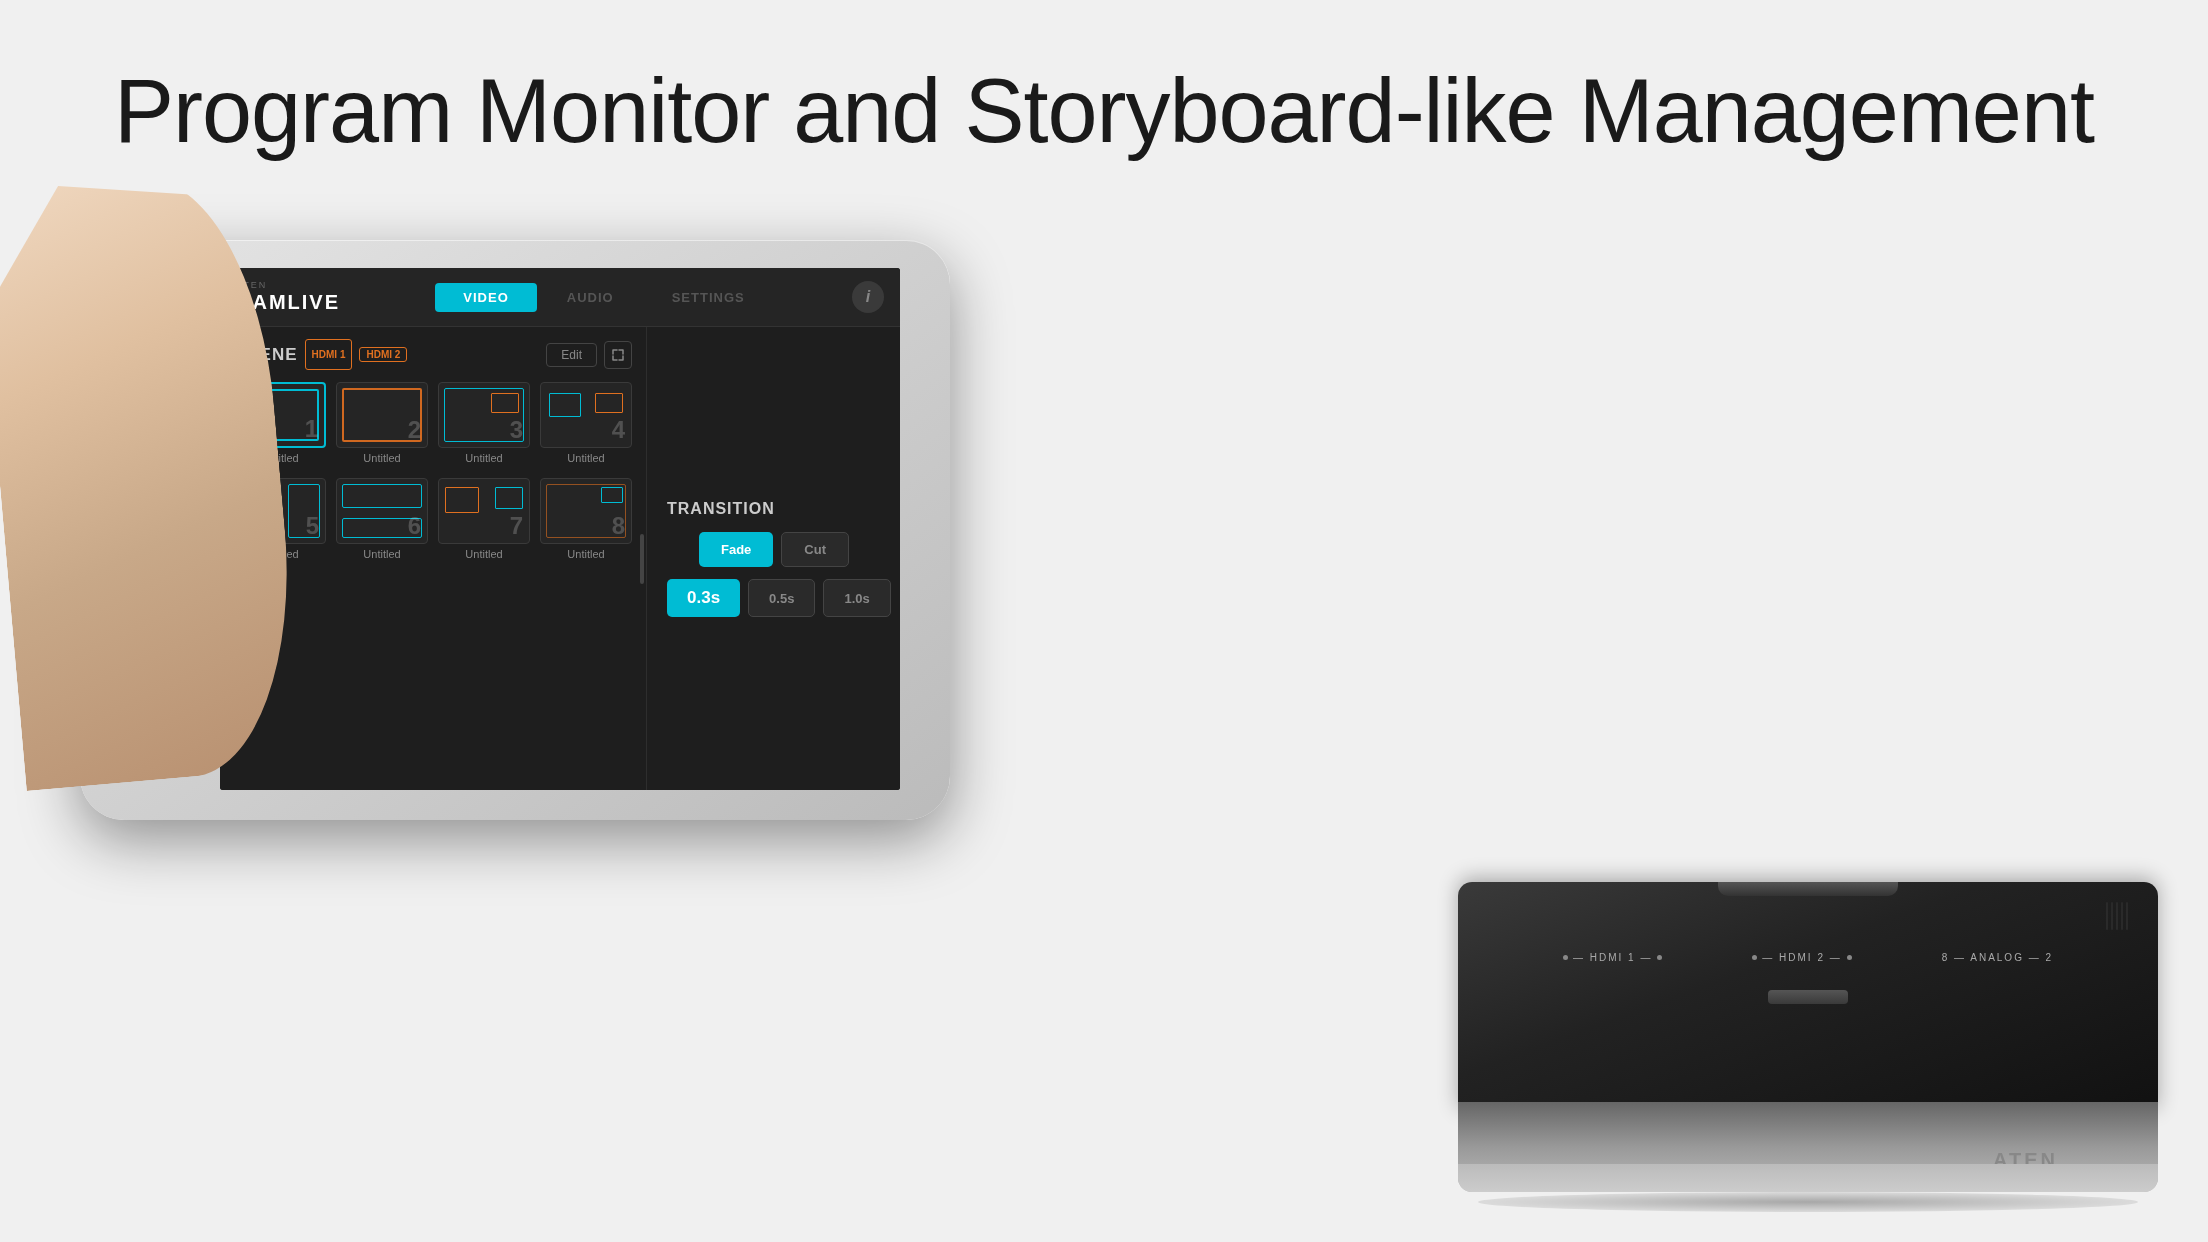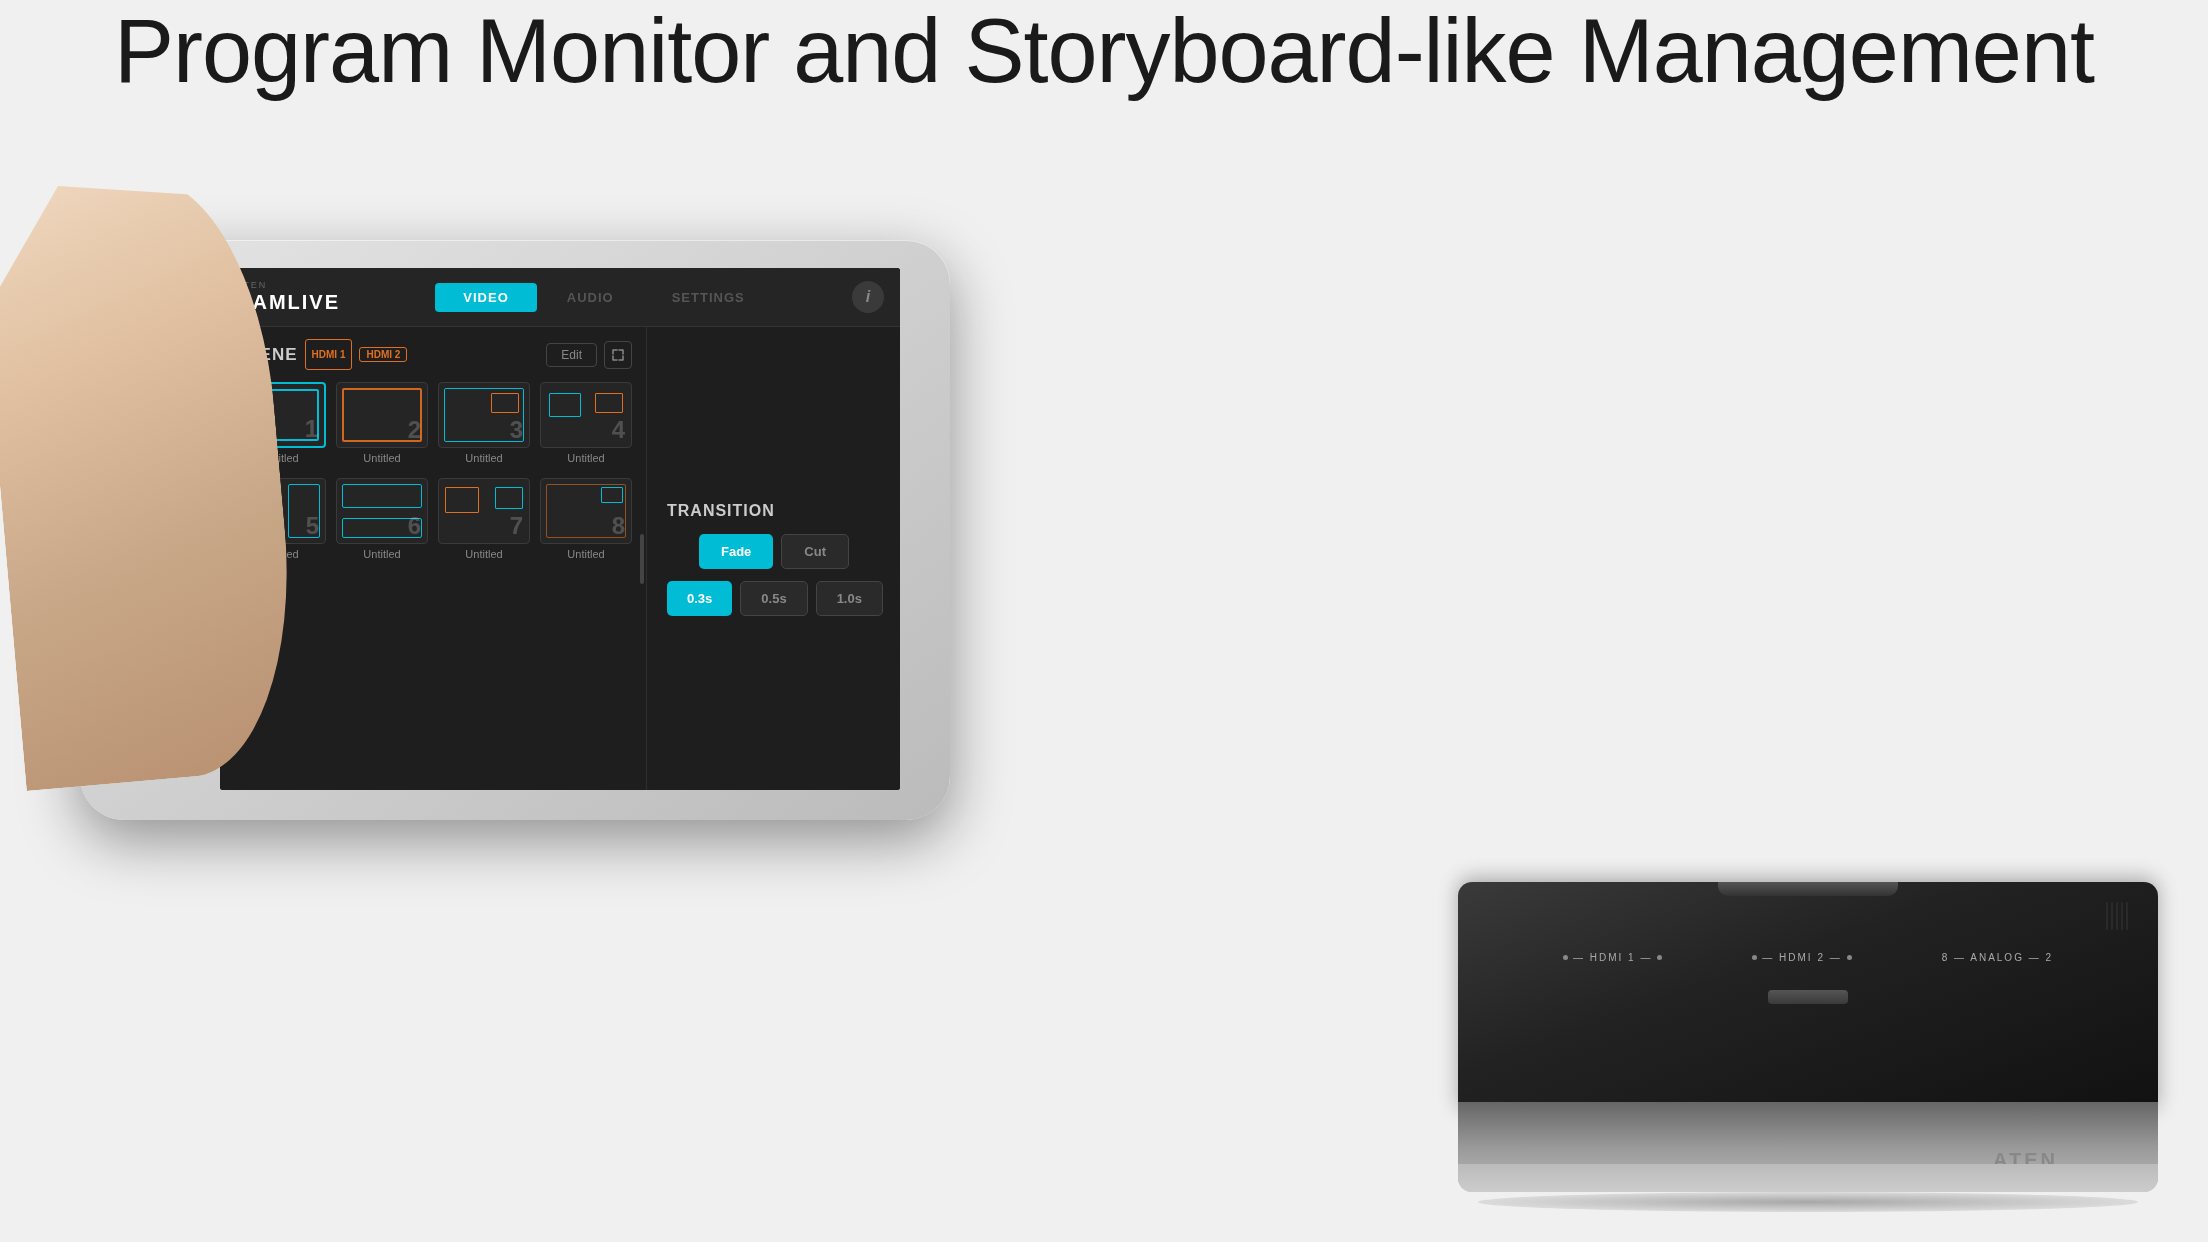--- a/index.html
+++ b/index.html
@@ -12,20 +12,21 @@
       overflow: hidden;
       position: relative;
     }
 
     
     .page-title {
       text-align: center;
       font-size: 90px;
       font-weight: 300;
       color: #1a1a1a;
+      padding-top: 60px;
       letter-spacing: -1px;
     }
 
     
     .tablet-wrapper {
       position: absolute;
       left: 80px;
       top: 220px;
       width: 920px;
       height: 680px;
@@ -204,21 +205,21 @@
 
           <div>
             <div style="font-size:16px; font-weight:700; color:#ccc; letter-spacing:1px; margin-bottom:14px;">TRANSITION</div>
 
             <div style="display:flex; gap:8px; margin-bottom:12px;margin-left:32px;">
               <button style="padding:9px 22px; background:#00bcd4; color:#fff; border:none; border-radius:5px; font-size:13px; font-weight:700; cursor:pointer;">Fade</button>
               <button style="padding:9px 22px; background:#2a2a2a; color:#888; border:1px solid #444; border-radius:5px; font-size:13px; font-weight:600; cursor:pointer;">Cut</button>
             </div>
 
             <div style="display:flex; gap:8px;">
-              <button style="padding:9px 20px; background:#00bcd4; color:#fff; border:none; border-radius:5px; font-size:13px; font-weight:700; cursor:pointer;">0.3s</button>
+              <button style="padding:9px 20px; background:#00bcd4; color:#fff; border:none; border-radius:5px; font-size:17px; font-weight:700; cursor:pointer;">0.3s</button>
               <button style="padding:9px 20px; background:#2a2a2a; color:#888; border:1px solid #444; border-radius:5px; font-size:13px; font-weight:600; cursor:pointer;">0.5s</button>
               <button style="padding:9px 20px; background:#2a2a2a; color:#888; border:1px solid #444; border-radius:5px; font-size:13px; font-weight:600; cursor:pointer;">1.0s</button>
             </div>
           </div>
 
 
         </div>
 
       </div>
 

